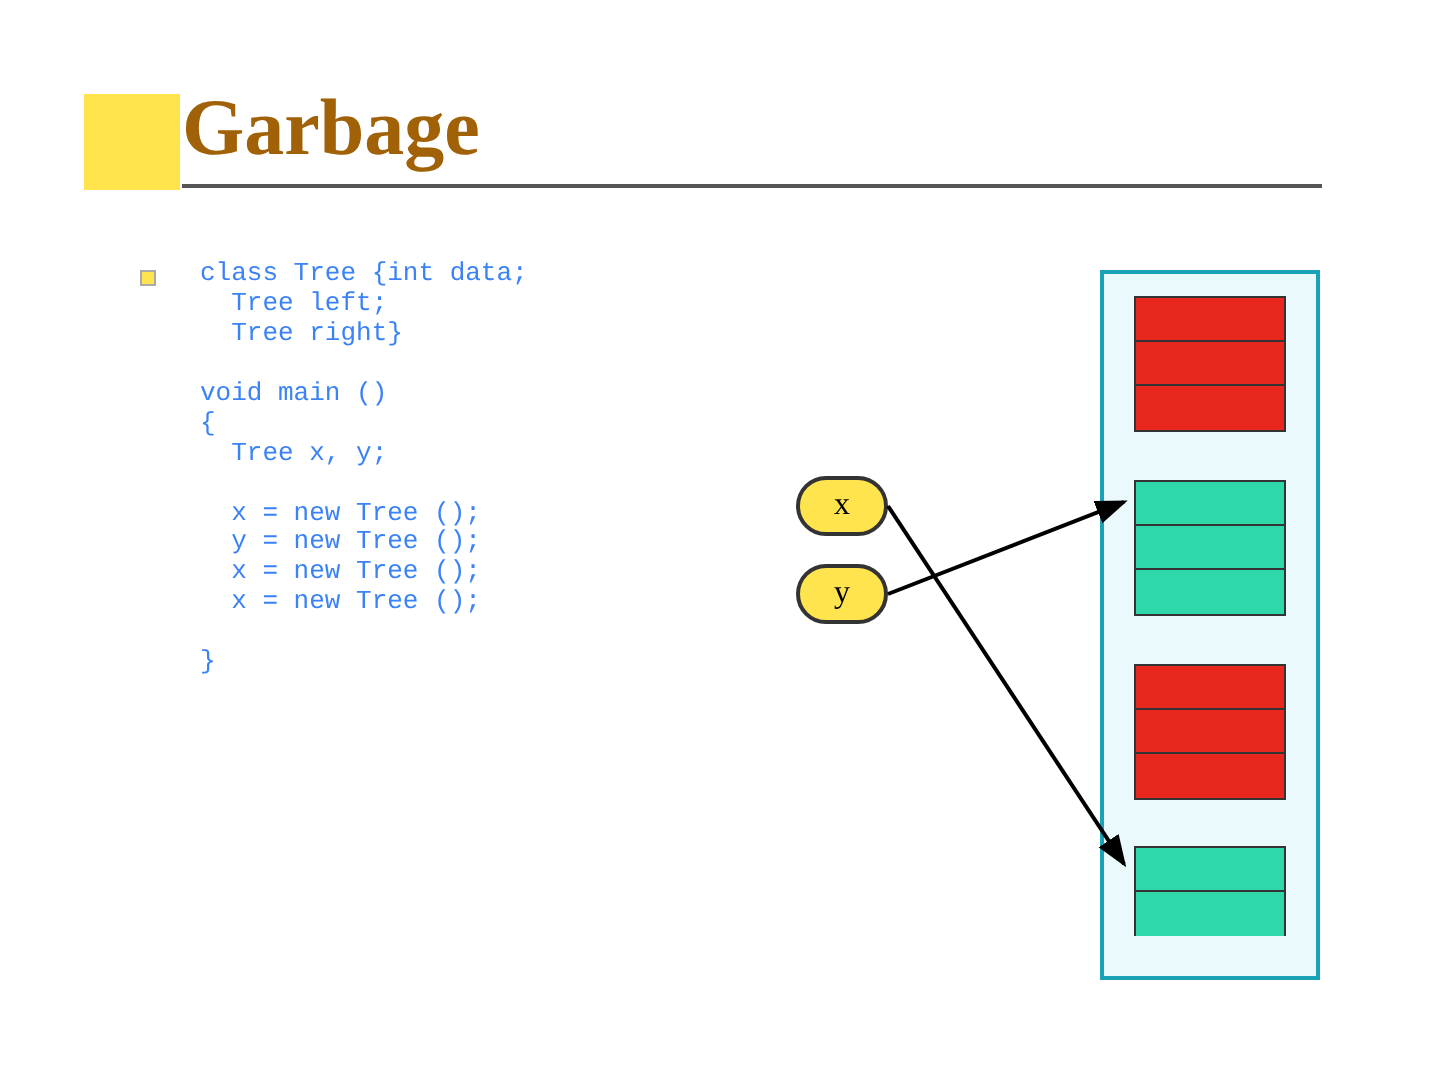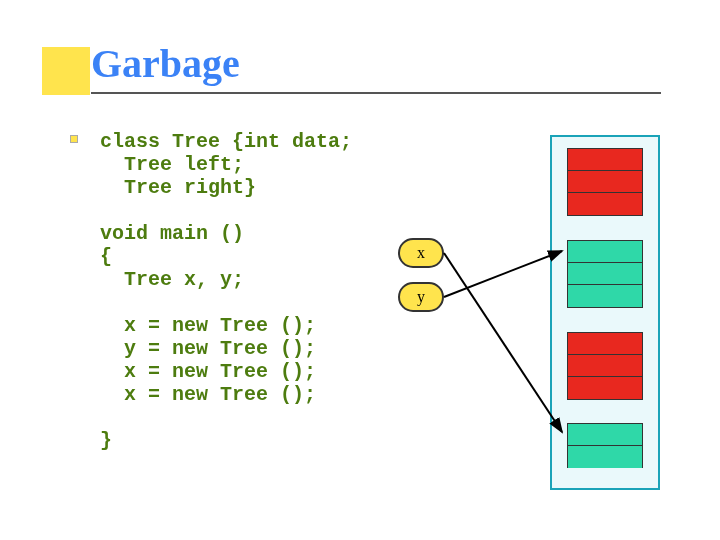--- a/index.html
+++ b/index.html
@@ -18,41 +18,41 @@
     height: 48px;
     background: #ffe44d;
     z-index: 1;
   }
   .title {
     position: absolute;
     left: 91px;
     top: 40px;
     font-size: 40px;
     font-family: Georgia, 'Times New Roman', serif;
-    color: #3b82f6;
+    color: #a16207;
     z-index: 2;
   }
   .title-underline {
     position: absolute;
     left: 91px;
     top: 92px;
     width: 570px;
     height: 2px;
     background: #555;
   }
   .code {
     position: absolute;
     left: 100px;
     top: 130px;
     font-family: 'Courier New', Courier, monospace;
-    font-size: 20px;
-    font-weight: bold;
+    font-size: 13px;
+    font-weight: normal;
     line-height: 1.15;
     white-space: pre;
-    color: #4d7c0f;
+    color: #3b82f6;
   }
   .bullet {
     position: absolute;
     left: 70px;
     top: 135px;
     width: 8px;
     height: 8px;
     background: #ffe44d;
     border: 1px solid #aaa;
   }

